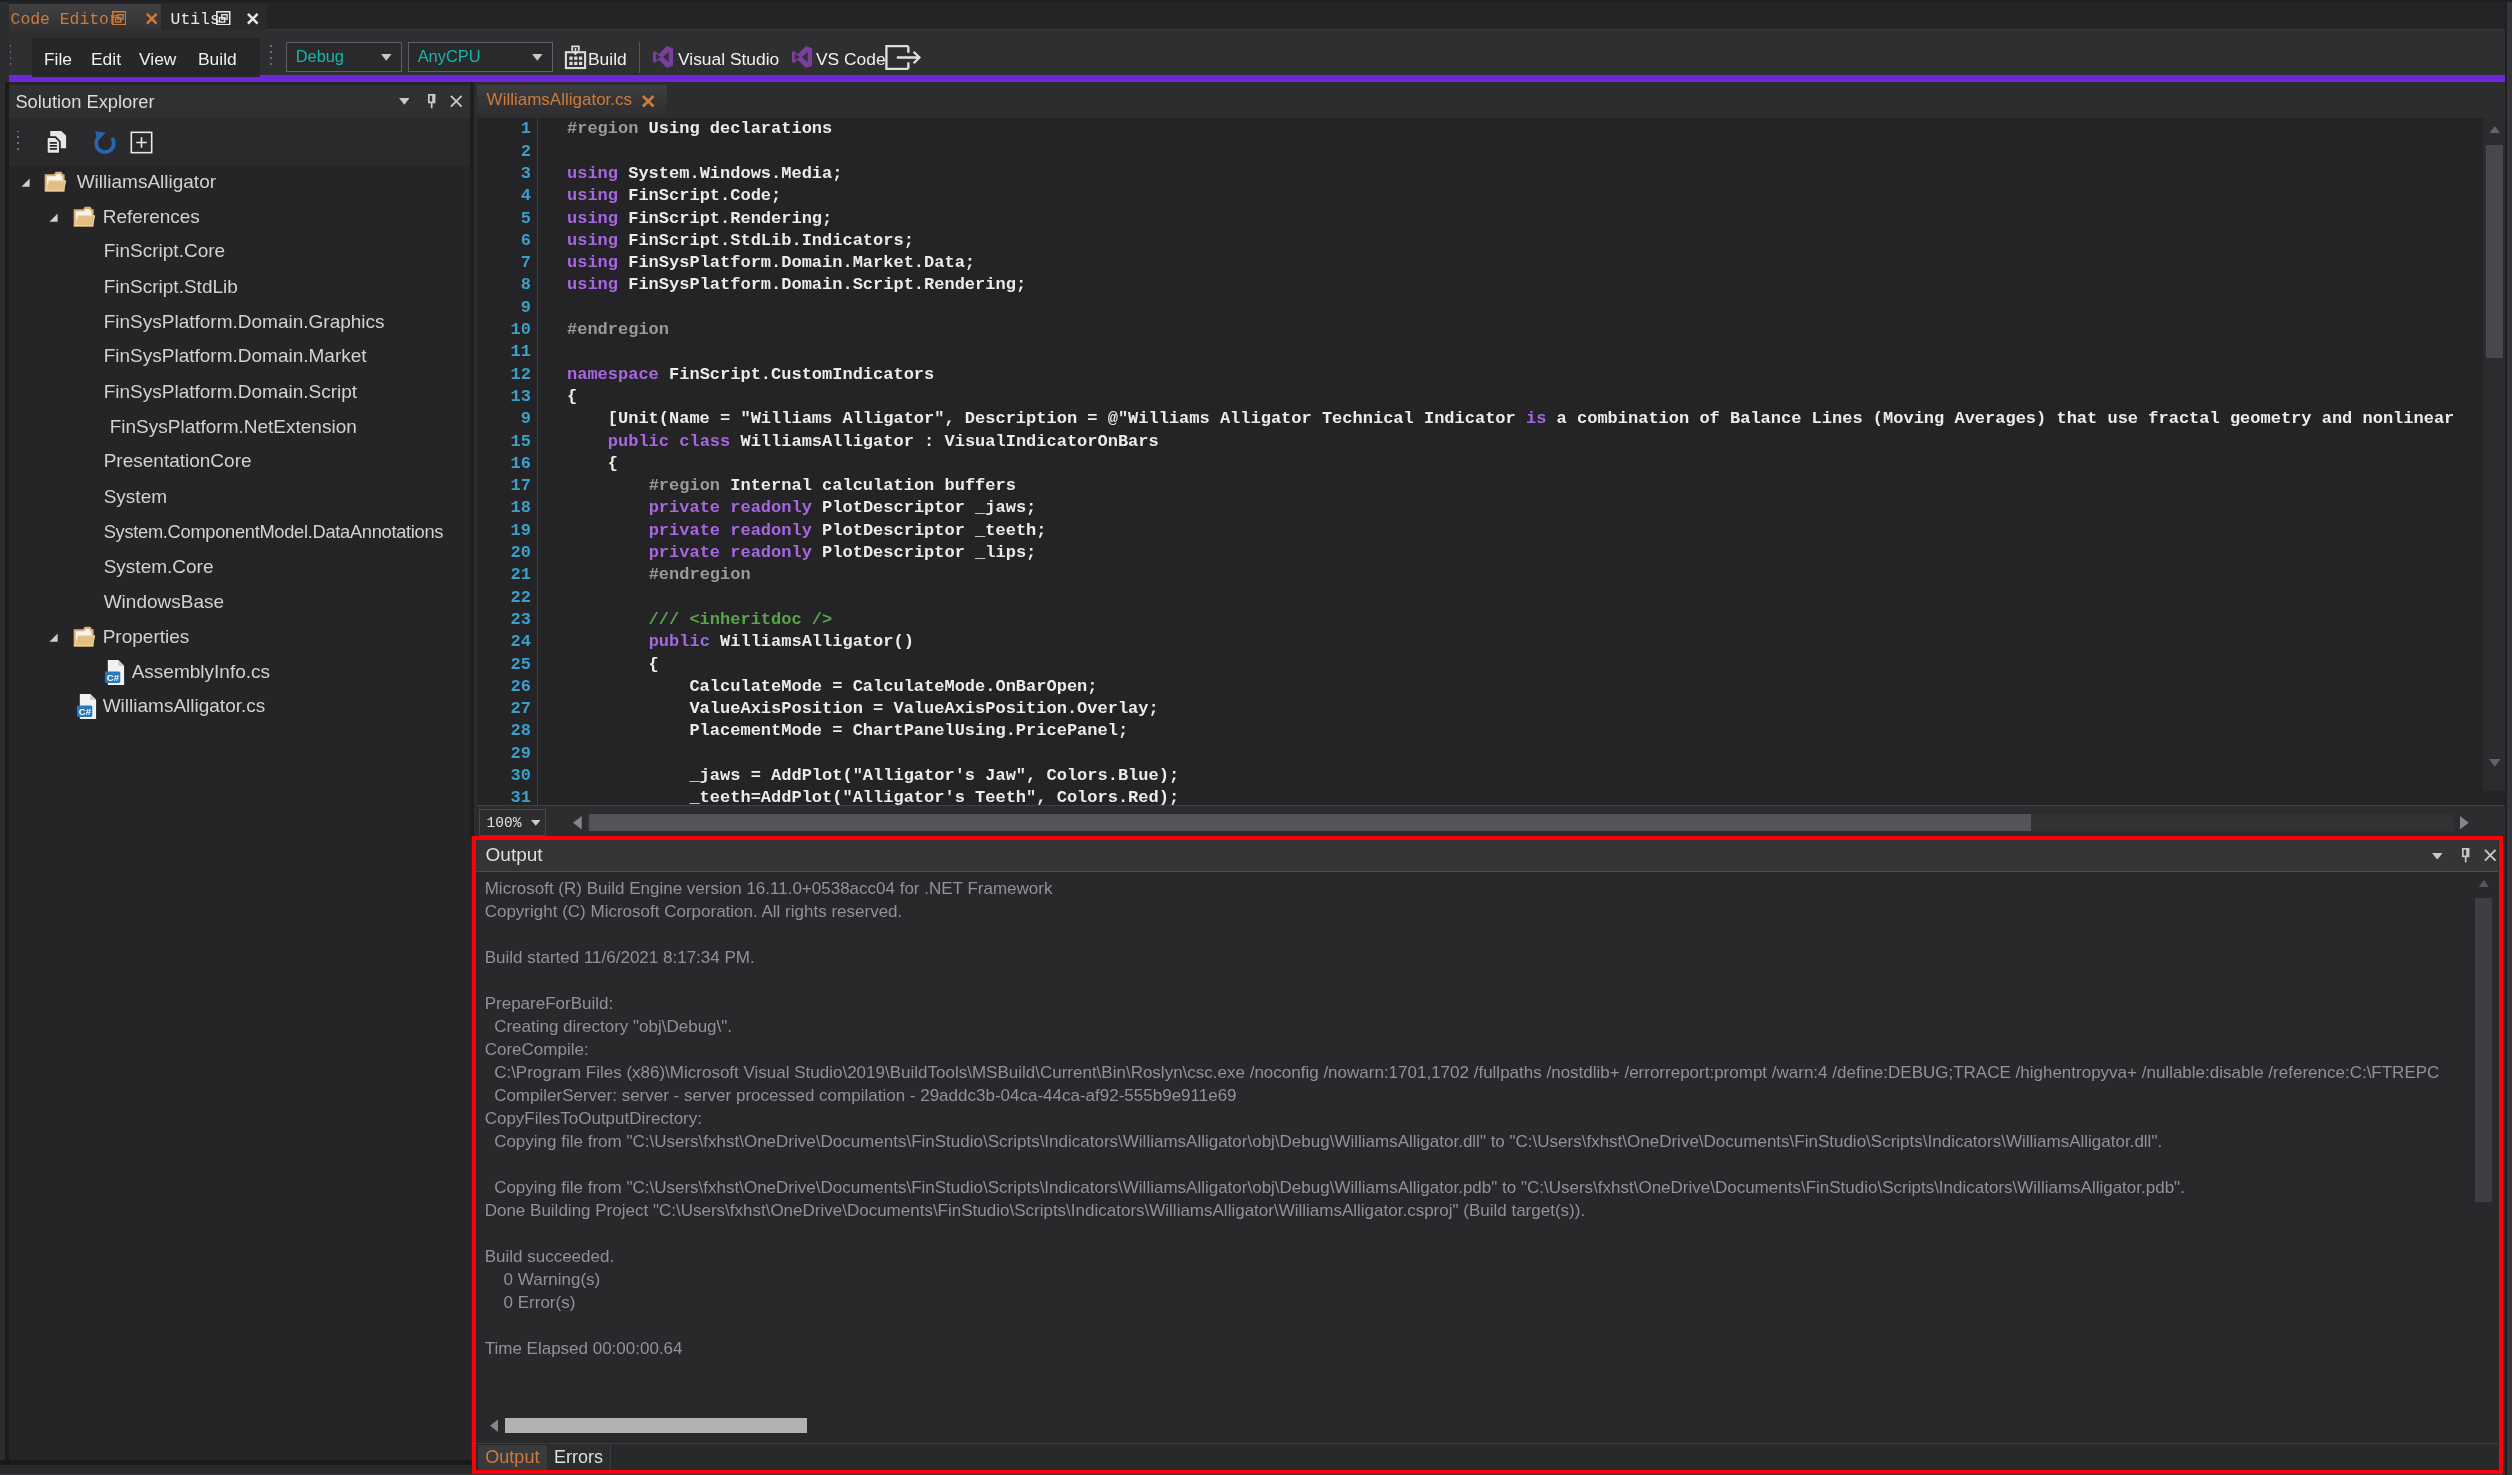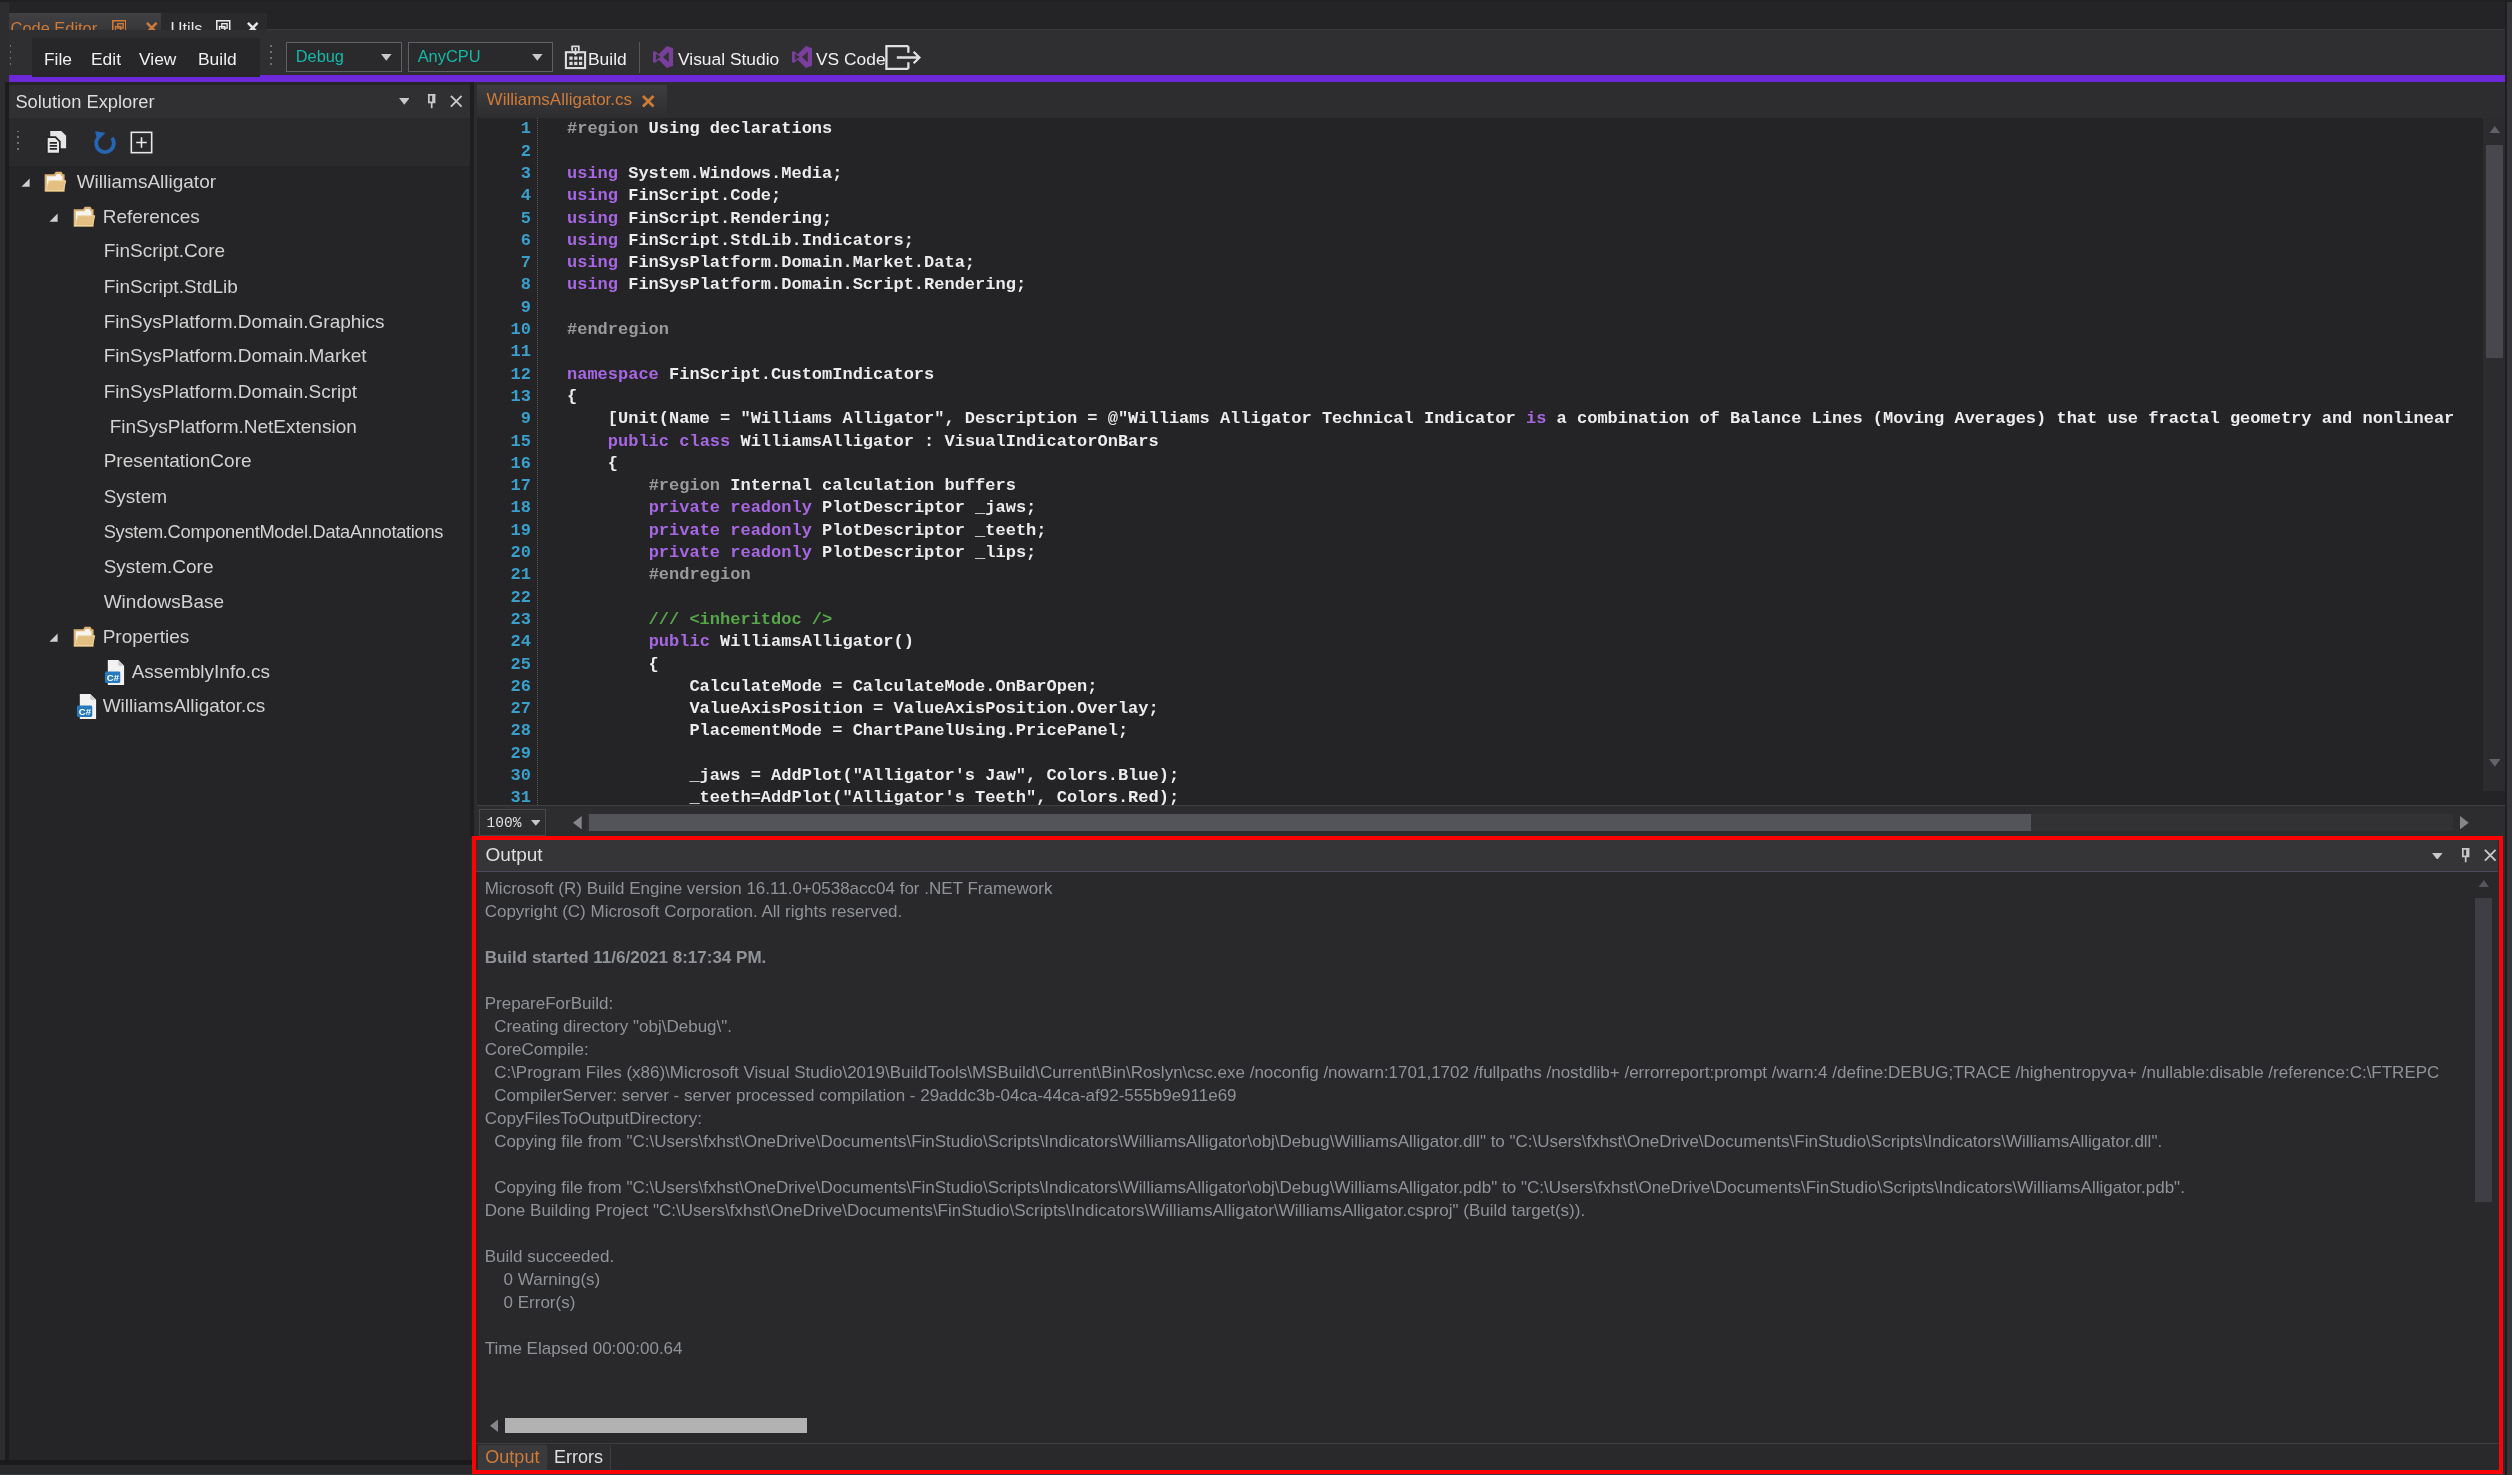--- a/index.html
+++ b/index.html
@@ -3,21 +3,21 @@
 <meta charset="utf-8">
 <style>
 * { margin:0; padding:0; box-sizing:border-box; }
 html,body { width:2512px; height:1476px; background:#2d2d30; overflow:hidden;
   font-family:"Liberation Sans", sans-serif; }
 .abs { position:absolute; }
 #stage { position:relative; width:2512px; height:1476px; background:#2d2d30; }
 .mono { font-family:"Liberation Mono", monospace; }
 
 #toptabs { left:0; top:0; width:2512px; height:30px; background:#242426; border-bottom:1px solid #39393d; }
-.toptab { position:absolute; top:13px; height:28px; }
+.toptab { position:absolute; top:4px; height:28px;font-family:Liberation Mono, monospace; }
 .toptab.active { background:linear-gradient(#414144,#313134); }
 .toptab .lbl { position:absolute; top:5.8px; font-size:16.4px; }
 
 #menurow { left:0; top:30px; width:2512px; height:52px; background:#2f2f32; border-bottom:7px solid #6d28d9; }
 #menubox { position:absolute; left:32px; top:7.7px; width:228px; height:39px; background:#27272a; }
 .menuitem { position:absolute; top:19px; font-size:17.4px; color:#f0f0f0; }
 .combo { position:absolute; top:11.6px; height:30px; background:#2a2a2d; border:1px solid #606066; color:#14b8a6; font-size:16.4px; }
 .combo .txt { position:absolute; left:8.7px; top:4.8px; }
 .grip { position:absolute; width:1.9px; }
 .dot { width:1.9px; height:1.9px; background:#6e6e74; margin-bottom:3.9px; }
@@ -344,21 +344,21 @@
           <polygon points="0,0 0,14 9,7" fill="#85858a"></polygon>
         </svg>
     </div>
   </div>
   <div class="abs" style="left:0; top:1460px; width:472px; height:4.8px; background:#1a1a1c;"></div>
   <div class="abs" style="left:0; top:1465px; width:472px; height:10.6px; background:#2a2a2d;"></div>
   <div class="abs" style="left:0; top:1474px; width:2512px; height:1.9px; background:#393940;"></div>
   <div class="abs" id="redbox">
       <div class="outline" style="top:39px; left:8.7px;">Microsoft (R) Build Engine version 16.11.0+0538acc04 for .NET Framework</div>
       <div class="outline" style="top:62px; left:8.7px;">Copyright (C) Microsoft Corporation. All rights reserved.</div>
-      <div class="outline" style="top:108px; left:8.7px;font-weight:bold;">Build started 11/6/2021 8:17:34 PM.</div>
+      <div class="outline" style="top:108px; left:8.7px;">Build started 11/6/2021 8:17:34 PM.</div>
       <div class="outline" style="top:154px; left:8.7px;">PrepareForBuild:</div>
       <div class="outline" style="top:177px; left:8.7px;">  Creating directory "obj\Debug\".</div>
       <div class="outline" style="top:200px; left:8.7px;">CoreCompile:</div>
       <div class="outline" style="top:223px; left:8.7px;">  C:\Program Files (x86)\Microsoft Visual Studio\2019\BuildTools\MSBuild\Current\Bin\Roslyn\csc.exe /noconfig /nowarn:1701,1702 /fullpaths /nostdlib+ /errorreport:prompt /warn:4 /define:DEBUG;TRACE /highentropyva+ /nullable:disable /reference:C:\FTREPC</div>
       <div class="outline" style="top:246px; left:8.7px;">  CompilerServer: server - server processed compilation - 29addc3b-04ca-44ca-af92-555b9e911e69</div>
       <div class="outline" style="top:269px; left:8.7px;">CopyFilesToOutputDirectory:</div>
       <div class="outline" style="top:292px; left:8.7px;">  Copying file from "C:\Users\fxhst\OneDrive\Documents\FinStudio\Scripts\Indicators\WilliamsAlligator\obj\Debug\WilliamsAlligator.dll" to "C:\Users\fxhst\OneDrive\Documents\FinStudio\Scripts\Indicators\WilliamsAlligator.dll".</div>
       <div class="outline" style="top:338px; left:8.7px;">  Copying file from "C:\Users\fxhst\OneDrive\Documents\FinStudio\Scripts\Indicators\WilliamsAlligator\obj\Debug\WilliamsAlligator.pdb" to "C:\Users\fxhst\OneDrive\Documents\FinStudio\Scripts\Indicators\WilliamsAlligator.pdb".</div>
       <div class="outline" style="top:361px; left:8.7px;">Done Building Project "C:\Users\fxhst\OneDrive\Documents\FinStudio\Scripts\Indicators\WilliamsAlligator\WilliamsAlligator.csproj" (Build target(s)).</div>
       <div class="outline" style="top:407px; left:8.7px;">Build succeeded.</div>

